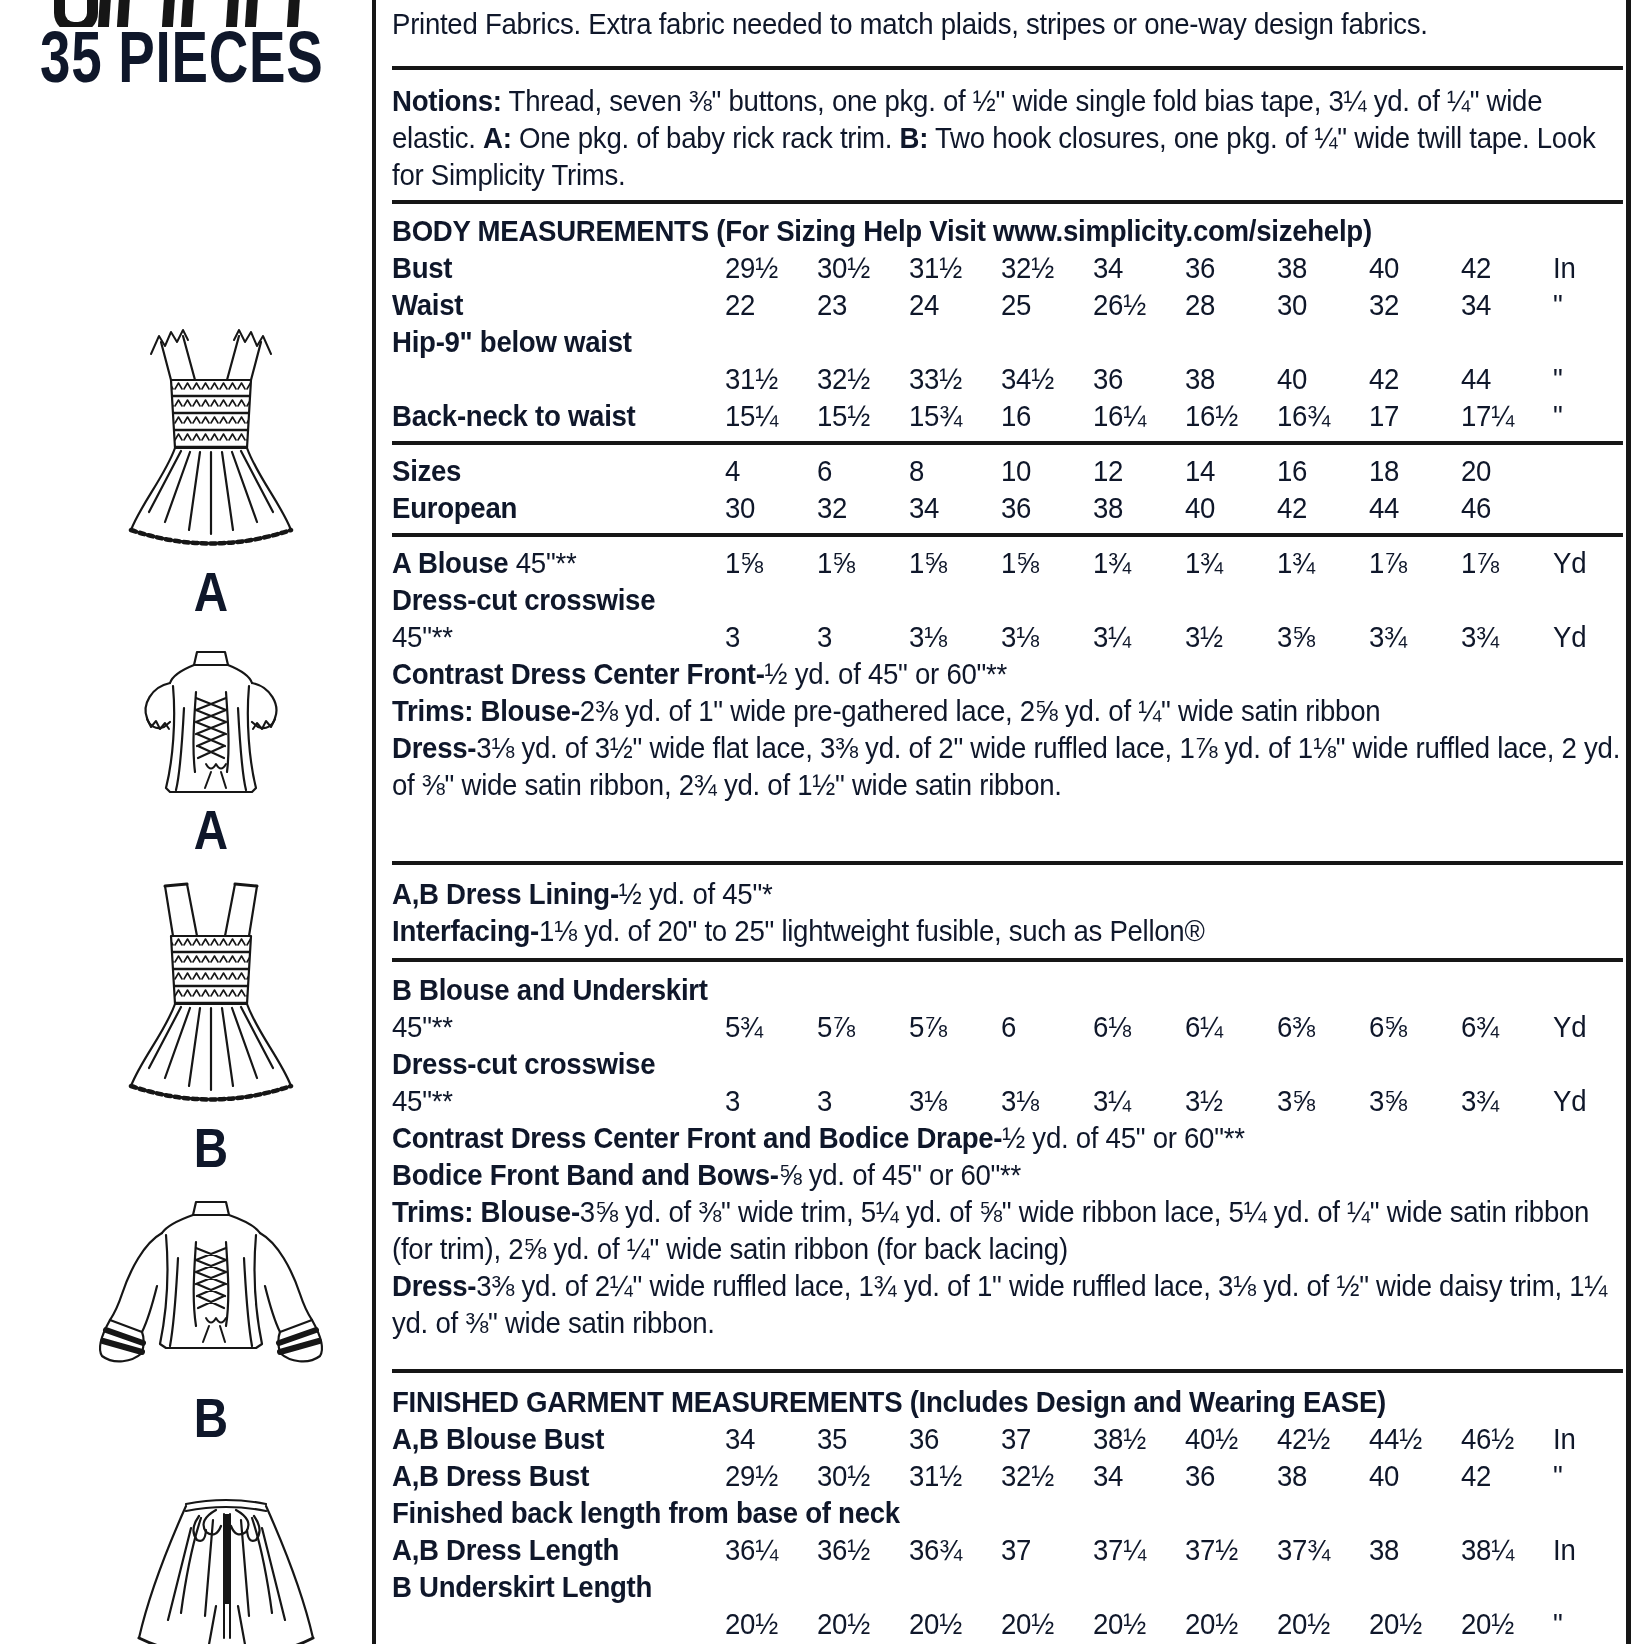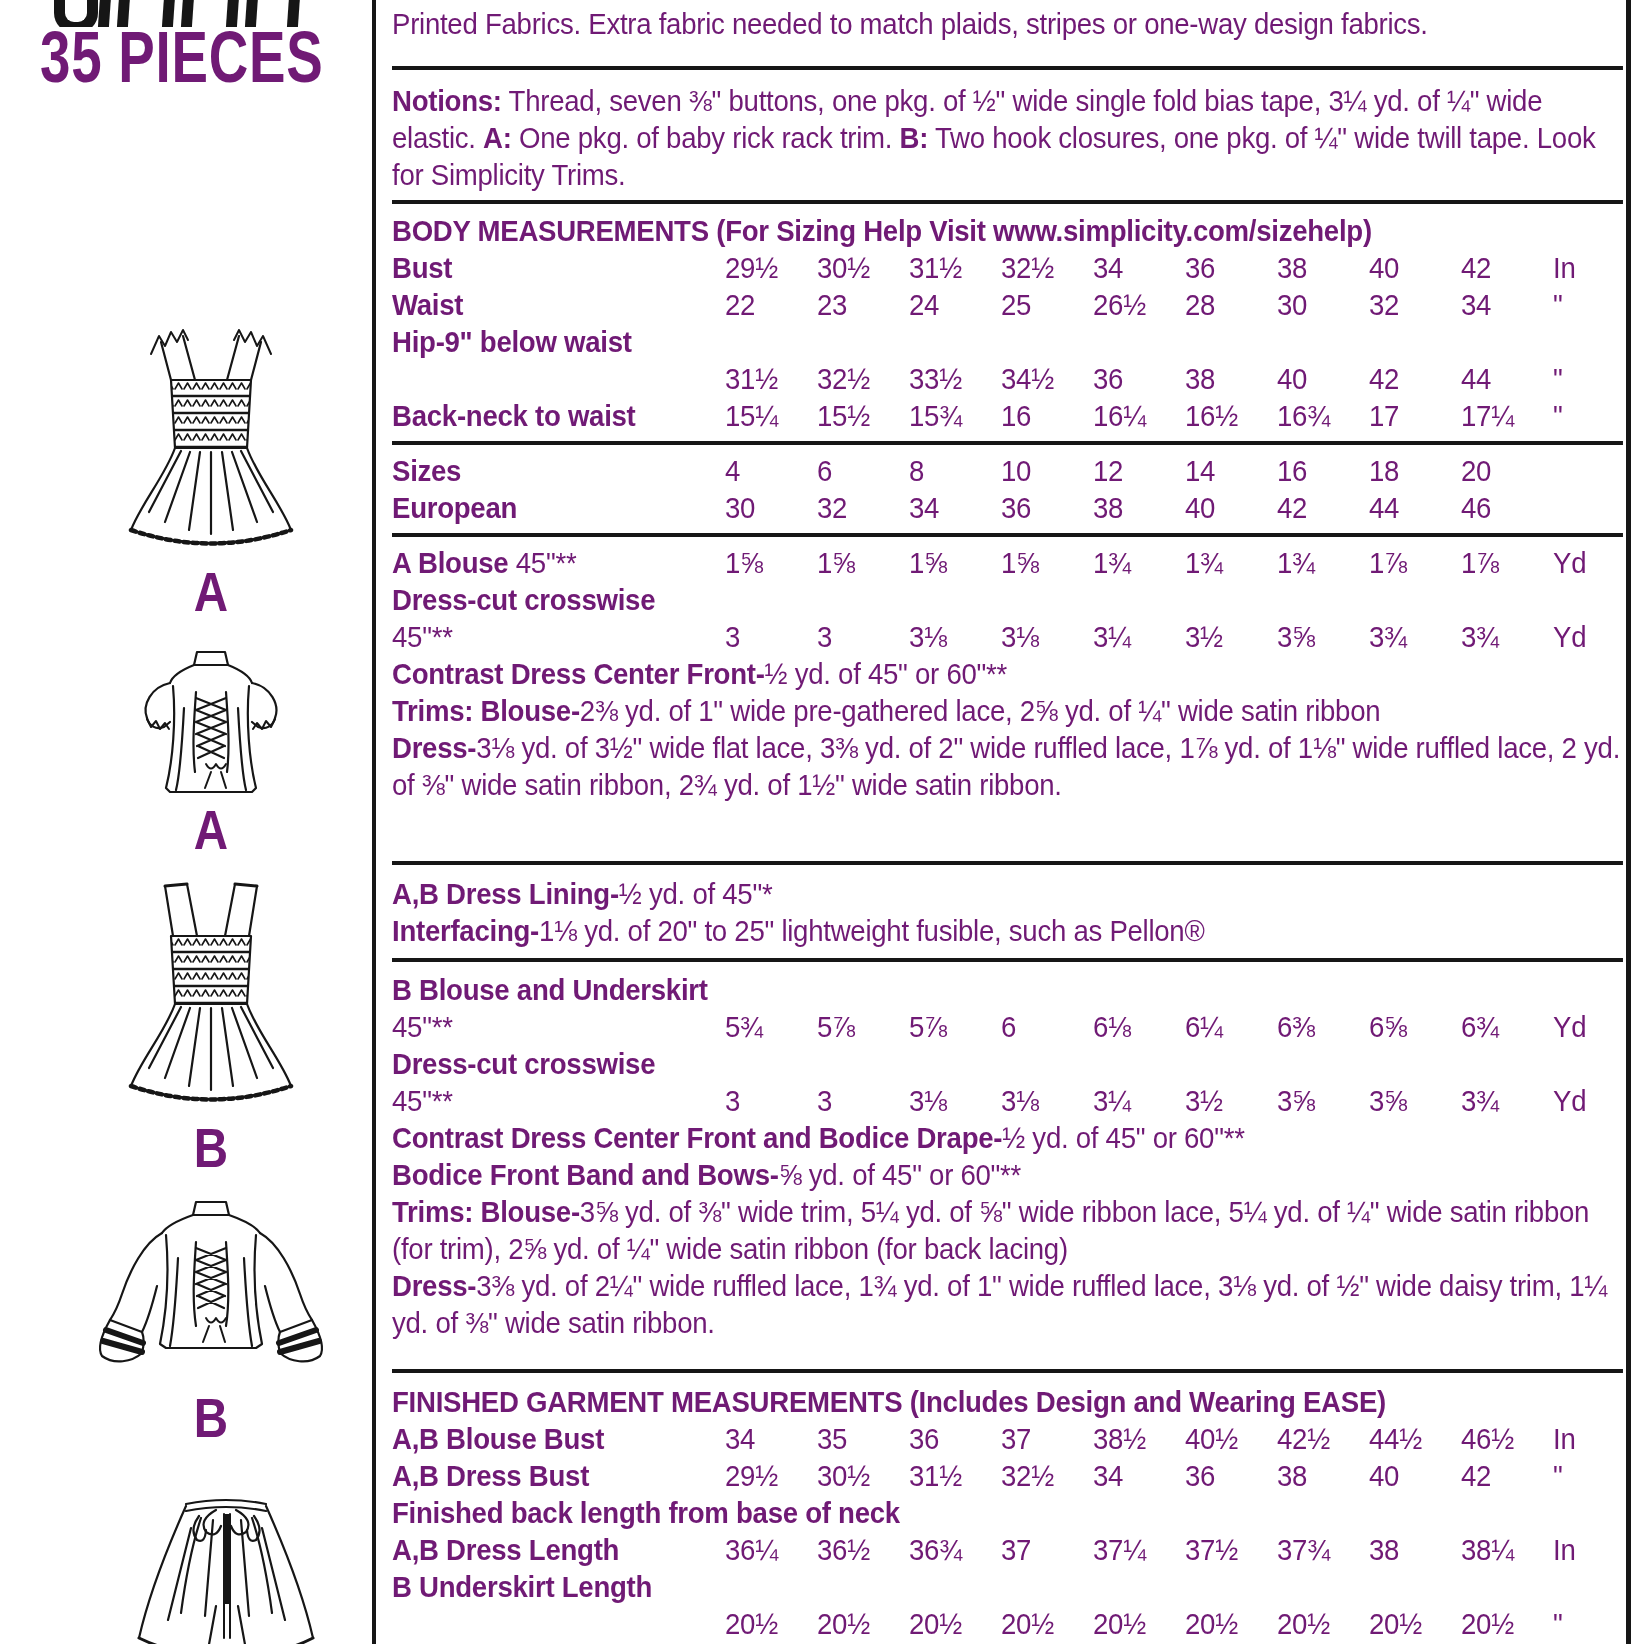--- a/index.html
+++ b/index.html
@@ -1,18 +1,18 @@
 <!DOCTYPE html>
 <html><head>
 <meta charset="utf-8">
 <style>
   html,body{margin:0;padding:0;background:#e8e8e8;}
   .page{
     position:relative;width:1644px;height:1644px;background:#ffffff;
-    color:#701a75;overflow:hidden;
+    color:#0f172a;overflow:hidden;
     font-family:"Liberation Sans","DejaVu Sans",sans-serif;
   }
   
   .left{position:absolute;left:0;top:0;width:372px;height:1644px;}
   .frags{position:absolute;left:0;top:0;width:372px;height:27px;overflow:hidden;}
   .frag-u{position:absolute;left:54px;top:-14px;width:22px;height:36px;
     border-left:11px solid #161616;border-right:11px solid #161616;border-bottom:11px solid #161616;
     border-radius:0 0 20px 20px;}
   .frag-bar{position:absolute;top:-4px;width:11px;height:31px;background:#161616;transform:skewX(-4deg);}
   .pieces{

